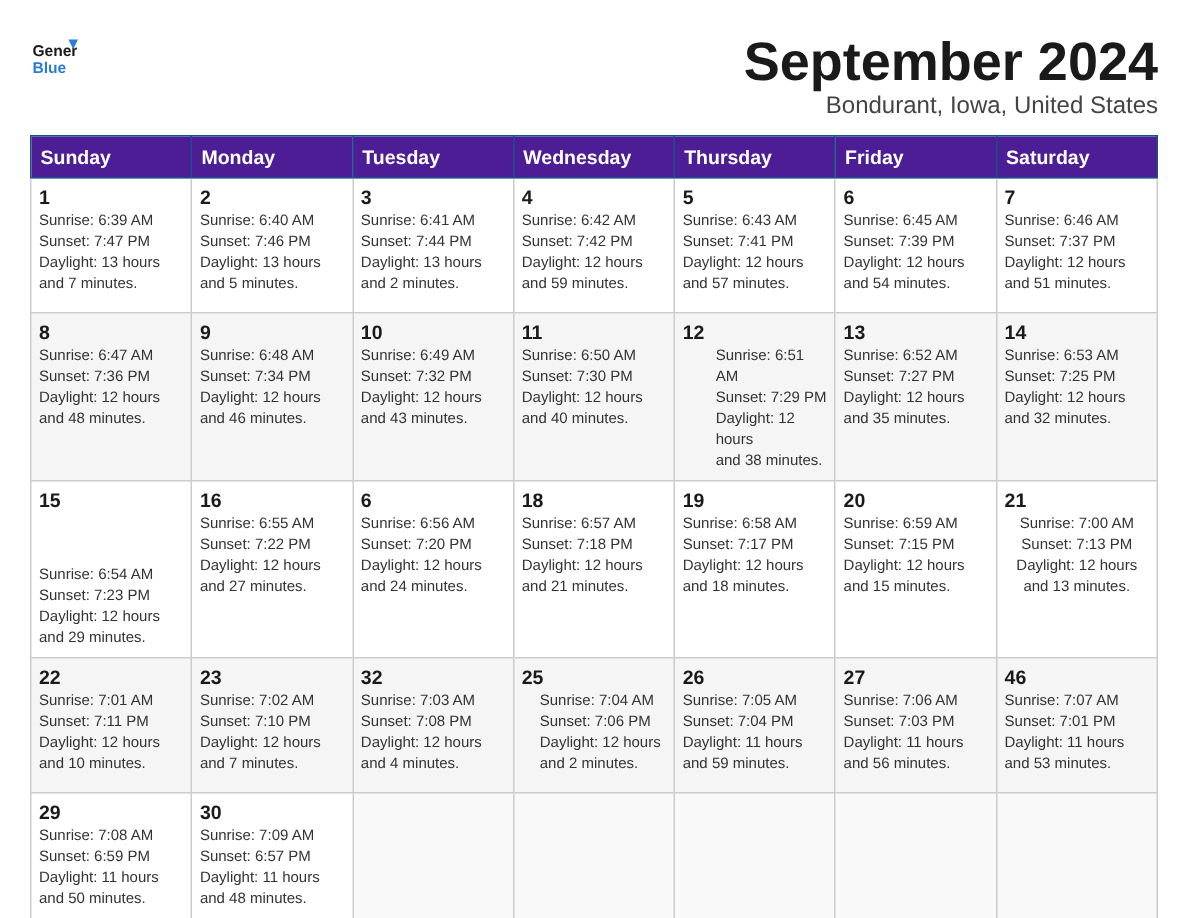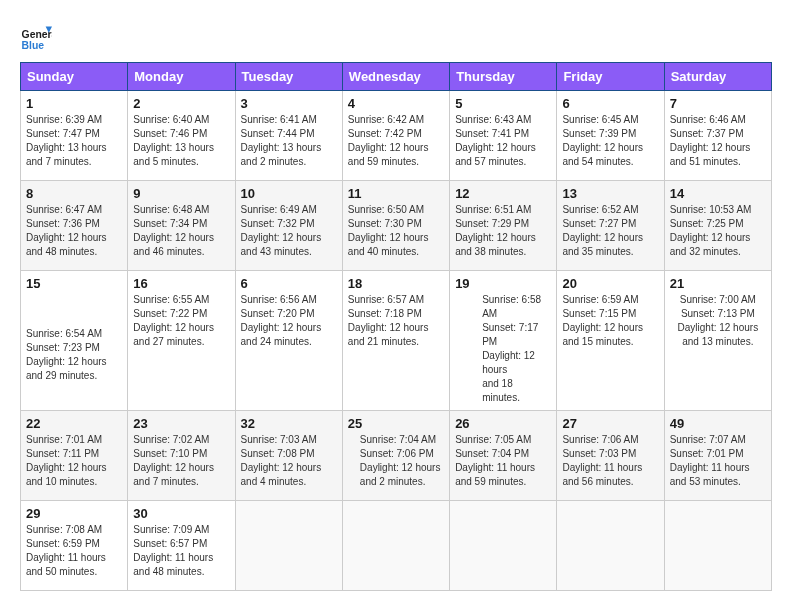--- a/index.html
+++ b/index.html
@@ -36,21 +36,21 @@
     .location-title {
       font-size: 16px;
       color: #444;
     }
     table {
       width: 100%;
       border-collapse: collapse;
       table-layout: fixed;
     }
     thead th {
-      background: #8b5cf6;
+      background: #4c1d95;
       color: #fff;
       font-size: 13px;
       font-weight: bold;
       padding: 6px 6px;
       text-align: left;
       border: 1px solid #1a4f8a;
     }
     tbody td {
       border: 1px solid #ccc;
       vertical-align: top;
@@ -85,20 +85,22 @@
 
 <div class="header-area">
   <div class="logo">
     <svg class="logo-icon" viewBox="0 0 40 40" width="40" height="40">
       <text x="2" y="22" font-size="13" font-weight="bold" fill="#1a1a1a" font-family="Arial">General</text>
       <text x="2" y="36" font-size="13" font-weight="bold" fill="#2b7cd3" font-family="Arial">Blue</text>
       <polygon points="32,8 40,8 36,16" fill="#2b7cd3"></polygon>
     </svg>
   </div>
   <div class="title-area">
+    <div class="month-title">September 2024</div>
+    <div class="location-title">Bondurant, Iowa, United States</div>
   </div>
 </div>
 
 <table>
   <thead>
     <tr id="weekday-header">
     <th>Sunday</th>
         <th>Monday</th>
         <th>Tuesday</th>
         <th>Wednesday</th>
@@ -183,35 +185,35 @@
         </td>
         <td>
           <span class="day-number">11</span>
           <div class="day-info" style="white-space: pre-line;">Sunrise: 6:50 AM
 Sunset: 7:30 PM
 Daylight: 12 hours
 and 40 minutes.</div>
         </td>
         <td>
           <span class="day-number">12</span>
-          <div class="day-info" style="white-space: pre-line;">Sunrise: 6:51 AM
+          <div class="day-info" style="white-space: pre-line; margin-left: 22px;">Sunrise: 6:51 AM
 Sunset: 7:29 PM
 Daylight: 12 hours
 and 38 minutes.</div>
         </td>
         <td>
           <span class="day-number">13</span>
           <div class="day-info" style="white-space: pre-line;">Sunrise: 6:52 AM
 Sunset: 7:27 PM
 Daylight: 12 hours
 and 35 minutes.</div>
         </td>
         <td>
           <span class="day-number">14</span>
-          <div class="day-info" style="white-space: pre-line;">Sunrise: 10:53 AM
+          <div class="day-info" style="white-space: pre-line;">Sunrise: 6:53 AM
 Sunset: 7:25 PM
 Daylight: 12 hours
 and 32 minutes.</div>
         </td>
       </tr>
       <tr>
         <td>
           <span class="day-number">15</span>
           <div class="day-info" style="white-space: pre-line; margin-top: 36px;">Sunrise: 6:54 AM
 Sunset: 7:23 PM
@@ -234,21 +236,21 @@
         </td>
         <td>
           <span class="day-number">18</span>
           <div class="day-info" style="white-space: pre-line;">Sunrise: 6:57 AM
 Sunset: 7:18 PM
 Daylight: 12 hours
 and 21 minutes.</div>
         </td>
         <td>
           <span class="day-number">19</span>
-          <div class="day-info" style="white-space: pre-line; margin-left: 27px;">Sunrise: 6:58 AM
+          <div class="day-info" style="white-space: pre-line;">Sunrise: 6:58 AM
 Sunset: 7:17 PM
 Daylight: 12 hours
 and 18 minutes.</div>
         </td>
         <td>
           <span class="day-number">20</span>
           <div class="day-info" style="white-space: pre-line;">Sunrise: 6:59 AM
 Sunset: 7:15 PM
 Daylight: 12 hours
 and 15 minutes.</div>
@@ -298,21 +300,21 @@
 and 59 minutes.</div>
         </td>
         <td>
           <span class="day-number">27</span>
           <div class="day-info" style="white-space: pre-line;">Sunrise: 7:06 AM
 Sunset: 7:03 PM
 Daylight: 11 hours
 and 56 minutes.</div>
         </td>
         <td>
-          <span class="day-number">49</span>
+          <span class="day-number">46</span>
           <div class="day-info" style="white-space: pre-line;">Sunrise: 7:07 AM
 Sunset: 7:01 PM
 Daylight: 11 hours
 and 53 minutes.</div>
         </td>
       </tr>
       <tr>
         <td>
           <span class="day-number">29</span>
           <div class="day-info" style="white-space: pre-line;">Sunrise: 7:08 AM

